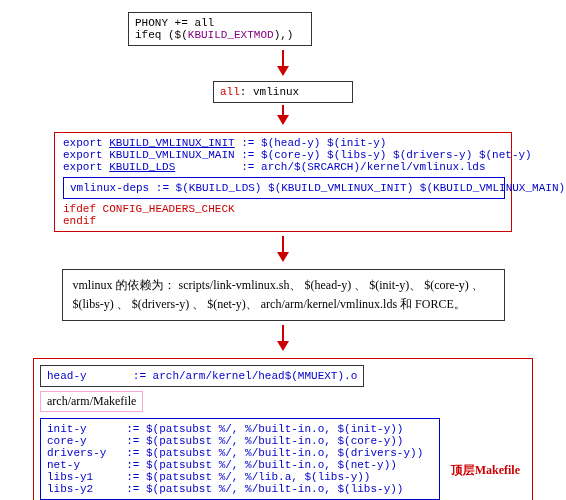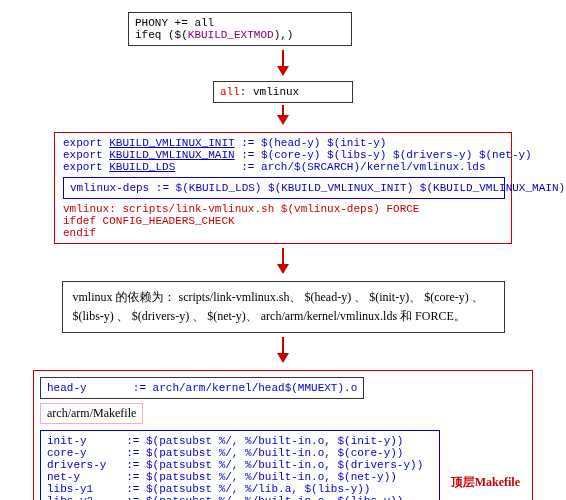--- a/index.html
+++ b/index.html
@@ -18,21 +18,21 @@
 .label-box { border: 1px solid #f9a8d4; padding: 2px 6px; font-family: "SimSun", serif; font-size: 12px; }
 .row { display: flex; align-items: flex-start; flex-direction: column; }
 pre { font-family: "Courier New", monospace; white-space: pre; margin: 0; }
 .nested { margin: 4px 0; }
 </style>
 </head>
 <body>
 
 <div class="container">
 
-  <div class="box" style="width:224px;margin-left:120px;">
+  <div class="box" style="width:184px;margin-left:120px;">
     <pre><span>PHONY += all</span></pre>
     <pre><span>ifeq ($(</span><span class="code-purple">KBUILD_EXTMOD</span><span>),)</span></pre>
   </div>
 
   <div class="arrow">
     <svg width="20" height="26">
         <line x1="10" y1="0" x2="10" y2="18" stroke="#c00" stroke-width="2"></line>
         <polygon points="10,26 4,16 16,16" fill="#c00"></polygon>
       </svg>
   </div>
@@ -43,26 +43,25 @@
 
   <div class="arrow">
     <svg width="20" height="20">
         <line x1="10" y1="0" x2="10" y2="12" stroke="#c00" stroke-width="2"></line>
         <polygon points="10,20 4,10 16,10" fill="#c00"></polygon>
       </svg>
   </div>
 
   <div class="box box-red" style="width:458px;padding-left:8px;">
     <pre class="code-blue"><span>export </span><span style="text-decoration:underline;">KBUILD_VMLINUX_INIT</span><span> := $(head-y) $(init-y)</span></pre>
-    <pre class="code-blue"><span>export </span><span style="text-decoration:underline;">KBUILD_VMLINUX_MAIN</span><span> := $(core-y) $(libs-y) $(drivers-y) $(net-y)</span></pre>
+    <pre class="code-blue"><span>export </span><span style="">KBUILD_VMLINUX_MAIN</span><span> := $(core-y) $(libs-y) $(drivers-y) $(net-y)</span></pre>
     <pre class="code-blue"><span>export </span><span style="text-decoration:underline;">KBUILD_LDS</span><span>          := arch/$(SRCARCH)/kernel/vmlinux.lds</span></pre>
     <div class="box box-blue nested">
       <pre class="code-blue">vmlinux-deps := $(KBUILD_LDS) $(KBUILD_VMLINUX_INIT) $(KBUILD_VMLINUX_MAIN)</pre>
     </div>
-    <pre class="code-red">vmlinux: scripts/link-vmlinux.sh $(vmlinux-deps) FORCE</pre>
     <pre class="code-red">ifdef CONFIG_HEADERS_CHECK</pre>
     <pre class="code-red">endif</pre>
   </div>
 
   <div class="arrow">
     <svg width="20" height="26">
         <line x1="10" y1="0" x2="10" y2="18" stroke="#c00" stroke-width="2"></line>
         <polygon points="10,26 4,16 16,16" fill="#c00"></polygon>
       </svg>
   </div>

